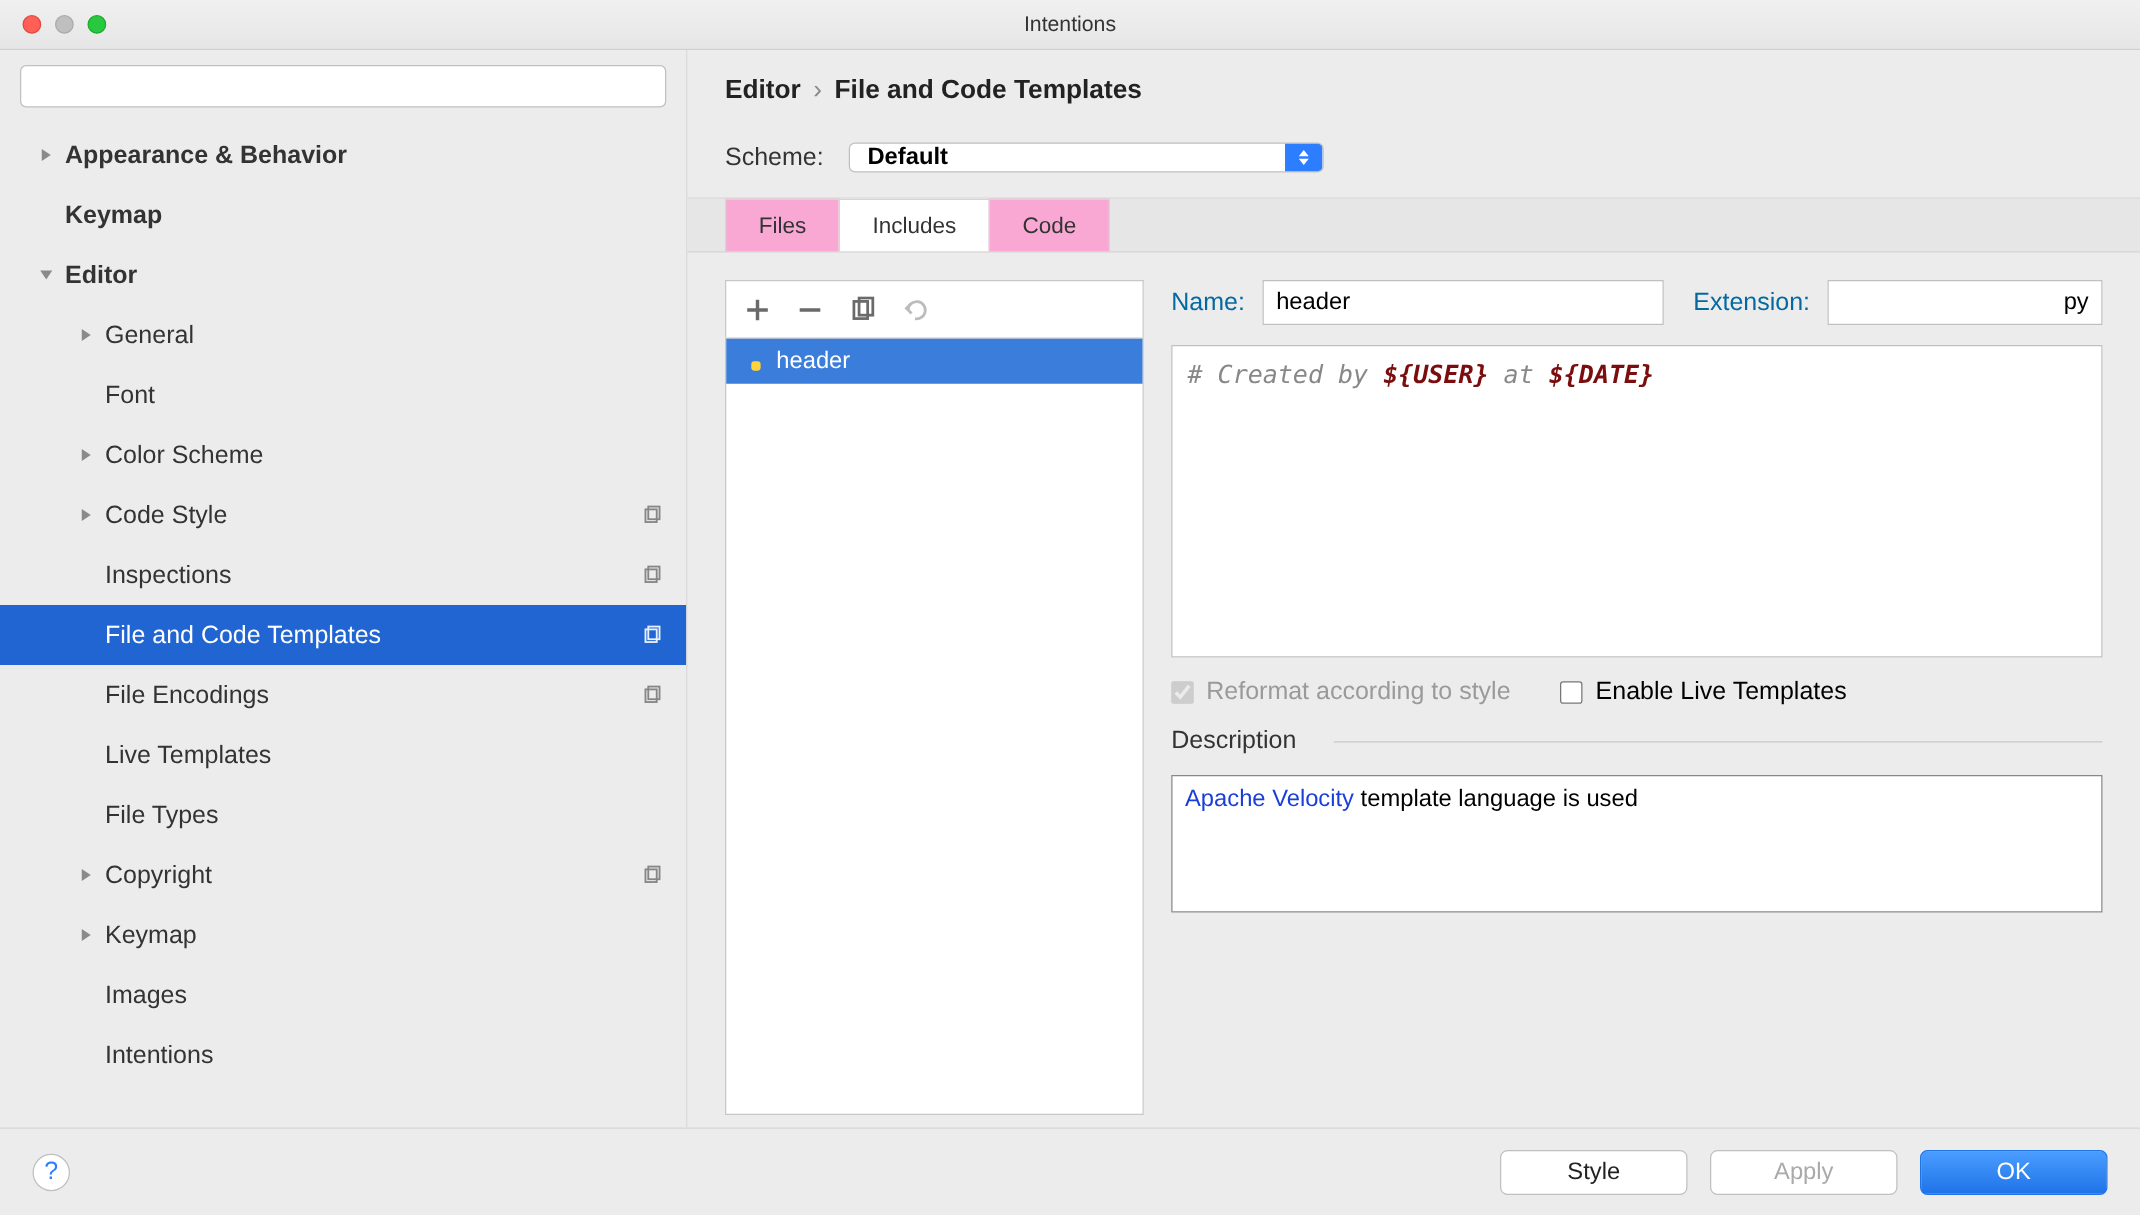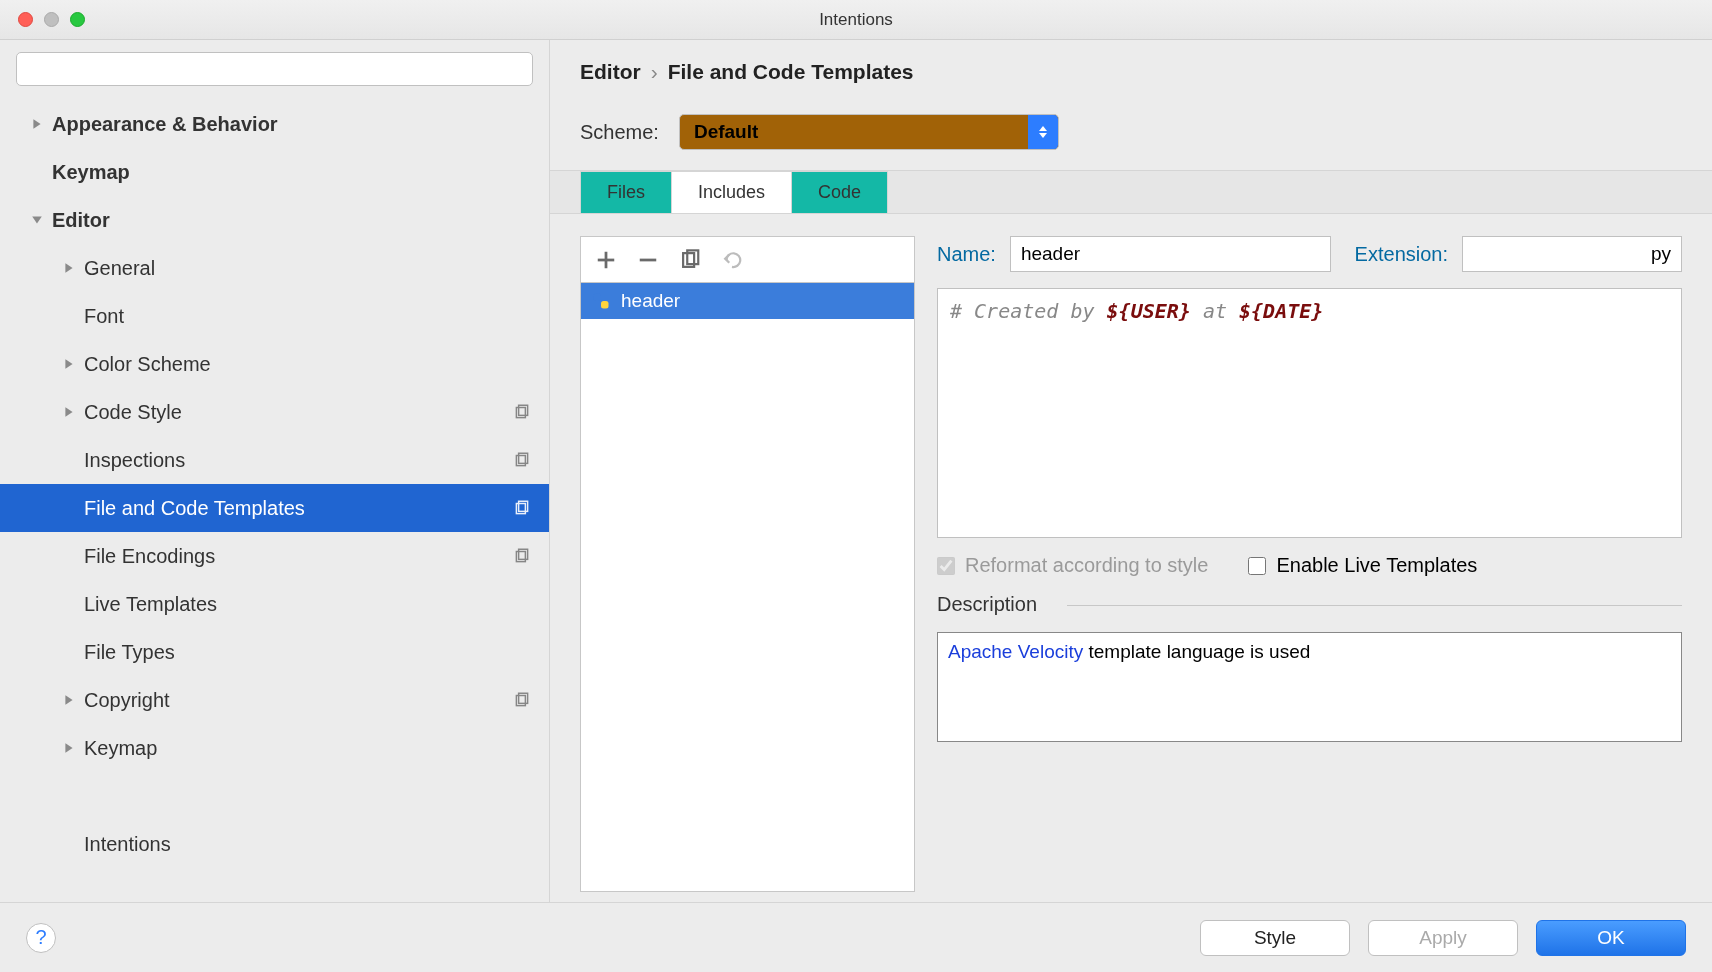--- a/index.html
+++ b/index.html
@@ -115,22 +115,22 @@
   align-items: center;
   padding: 24px 30px 20px 30px;
   gap: 20px;
   border-bottom: 1px solid #d5d5d5;
 }
 .scheme-label { font-size: 20px; color: #333; }
 .scheme-select {
   display: flex;
   align-items: center;
   width: 380px;
-  height: 36px;
-  background: #a16207;
+  height: 24px;
+  background: #ffffff;
   border: 1px solid #c0c0c0;
   border-radius: 5px;
   overflow: hidden;
 }
 .scheme-select .value { flex:1; padding: 0 14px; font-size: 19px; font-weight: 600; }
 .scheme-select .caret {
   width: 30px; height: 36px;
   background: #2d7dff;
   display:flex; flex-direction:column; align-items:center; justify-content:center;
   gap:2px;
@@ -145,21 +145,21 @@
   background: #e6e6e6;
   padding-left: 30px;
 }
 .tab {
   padding: 10px 26px;
   font-size: 18px;
   color: #333;
   border: 1px solid #d5d5d5;
   border-bottom: none;
   margin-right: -1px;
-  background: #14b8a6;
+  background: #f9a8d4;
   cursor: default;
 }
 .tab.active { background: #fff; }
 .workarea {
   flex: 1;
   display: flex;
   padding: 22px 30px 10px 30px;
   gap: 22px;
   min-height: 0;
 }
@@ -403,20 +403,21 @@
         <div class="tree-item depth1">
           <span class="disclosure">
             <svg viewBox="0 0 10 10">
               <polygon points="2,1 8,5 2,9" fill="#8a8a8a"></polygon>
             </svg>
           </span>
           <span class="label">Keymap</span>
         </div>
         <div class="tree-item depth1">
           <span class="disclosure"></span>
+          <span class="label">Images</span>
         </div>
         <div class="tree-item depth1">
           <span class="disclosure"></span>
           <span class="label">Intentions</span>
         </div>
       </div>
   </div>
 
   <div class="content">
 

